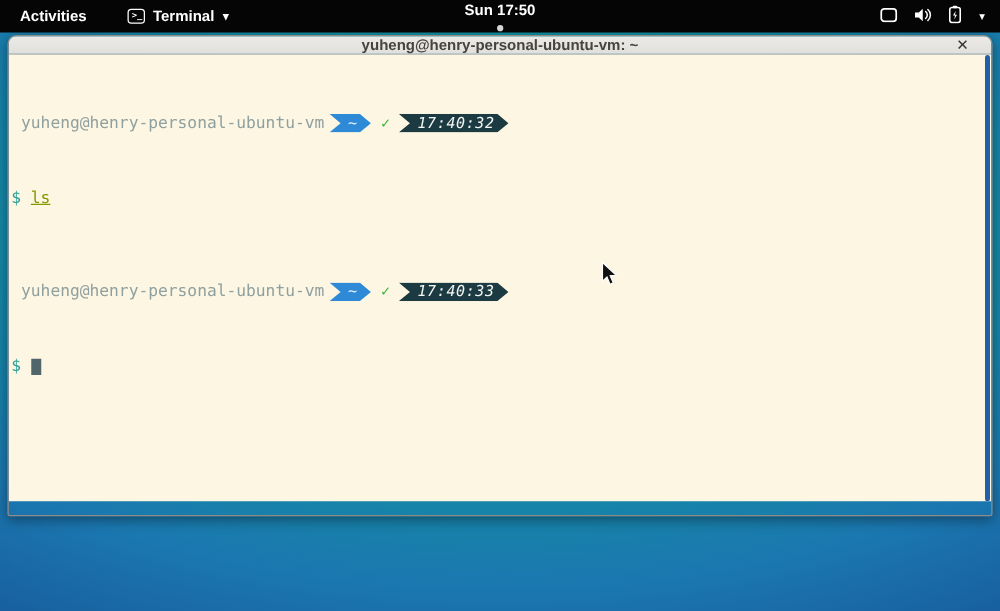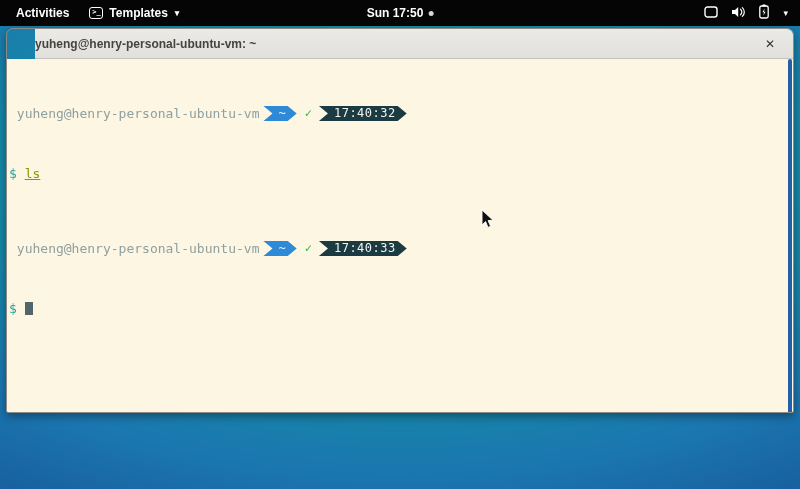--- a/index.html
+++ b/index.html
@@ -10,50 +10,50 @@
     background: radial-gradient(ellipse 90% 75% at 50% 38%,
       #10a8a1 0%, #11949f 38%, #1b77b0 78%, #185f9e 100%);
   }
 
   
   .top-bar {
     position:absolute; top:0; left:0; width:800px; height:26px;
     background:var(--topbar-bg); color:#fff; display:flex; align-items:center;
     font-size:12px; z-index:30;
   }
-  .tb-left { display:flex; align-items:center; gap:14px; padding-left:10px; }
+  .tb-left { display:flex; align-items:center; gap:27px; padding-left:10px; }
   .activities { font-weight:700; padding:2px 6px; cursor:default; }
   .app-menu { display:flex; align-items:center; gap:6px; font-weight:700; }
   .term-glyph {
     width:14px; height:12px; border:1px solid #fff; border-radius:3px;
     display:inline-flex; align-items:flex-start; justify-content:flex-start;
     font-size:7px; line-height:9px; padding-left:2px; font-weight:700;
     font-family:"DejaVu Sans Mono", monospace;
   }
   .caret { font-size:9px; margin-left:1px; }
   .tb-center {
     position:absolute; left:50%; transform:translateX(-50%);
-    display:flex; align-items:center; gap:5px; font-weight:700;
+    display:flex; align-items:center; gap:5px; font-weight:700;flex-direction:column;
   }
   .notif-dot { width:5px; height:5px; border-radius:50%; background:#d6d6d6; }
   .tb-right {
     position:absolute; right:8px; top:0; height:26px;
     display:flex; align-items:center; gap:13px; padding:0 4px;
   }
 
   
   .window {
     position:absolute; top:28px; left:6px; width:788px; height:385px;
     border-radius:7px 7px 2px 2px; overflow:hidden; z-index:10;
     box-shadow:0 3px 10px rgba(0,0,0,.4); border:1px solid #8e8b86;
   }
   .titlebar {
-    height:30px; background:linear-gradient(#eceae7,#e2e0dc);
+    height:15px; background:linear-gradient(#eceae7,#e2e0dc);
     border-bottom:1px solid #c6c3be;
-    display:flex; align-items:center; position:relative;margin-left:28px;
+    display:flex; align-items:center; justify-content:center; position:relative;
   }
   .win-title { font-size:12px; font-weight:700; color:#474440; }
   .close-btn {
     position:absolute; right:14px; top:50%; transform:translateY(-50%);
     font-size:12px; color:#35322e; width:18px; height:18px;
     display:flex; align-items:center; justify-content:center; cursor:default;
   }
   .term-body {
     position:relative; height:357px; background:var(--terminal-bg);
     font-family:"DejaVu Sans Mono", monospace; font-size:13px; line-height:15px;
@@ -65,21 +65,21 @@
   }
   .line { height:15px; display:flex; align-items:center; white-space:pre; }
   .prompt-user { color:var(--prompt-user-color); }
   .seg {
     display:inline-flex; align-items:center; height:15px; margin-left:4px;
     padding:0 11px 0 15px; font-size:12px;
     clip-path:polygon(0% 0%, calc(100% - 9px) 0%, 100% 50%, calc(100% - 9px) 100%, 0% 100%, 9px 50%);
   }
   .seg-path { background:var(--segment-blue); color:#e8f4ff; }
   .seg-check { color:var(--check-green); font-weight:700; margin-left:6px; background:none; clip-path:none; padding:0 2px; }
-  .seg-time { background:var(--segment-dark); color:#f2f5f2; margin-left:5px; letter-spacing:.5px; }
+  .seg-time { background:var(--segment-dark); color:#f2f5f2; margin-left:5px; letter-spacing:.5px;font-style:italic; }
   .dollar { color:var(--shell-prompt-color); }
   .cmd { color:var(--command-color);text-decoration:underline; }
   .ls-line { color:var(--dir-color); }
   .block-cursor {
     display:inline-block; width:8px; height:13px; background:var(--cursor-color);
     margin-left:0; vertical-align:middle;
   }
   .pad-space { white-space:pre; }
 
   
@@ -88,21 +88,21 @@
 </head>
 <body>
 
 <div class="screen">
 
   <div class="top-bar">
     <div class="tb-left">
       <div class="activities">Activities</div>
       <div class="app-menu">
         <span class="term-glyph">&gt;_</span>
-        <span>Templates</span>
+        <span>Terminal</span>
         <span class="caret">▾</span>
       </div>
     </div>
     <div class="tb-center">
       <span>Sun 17:50</span>
       <span class="notif-dot"></span>
     </div>
     <div class="tb-right">
       <span>
         <svg width="14" height="12" viewBox="0 0 14 12">

